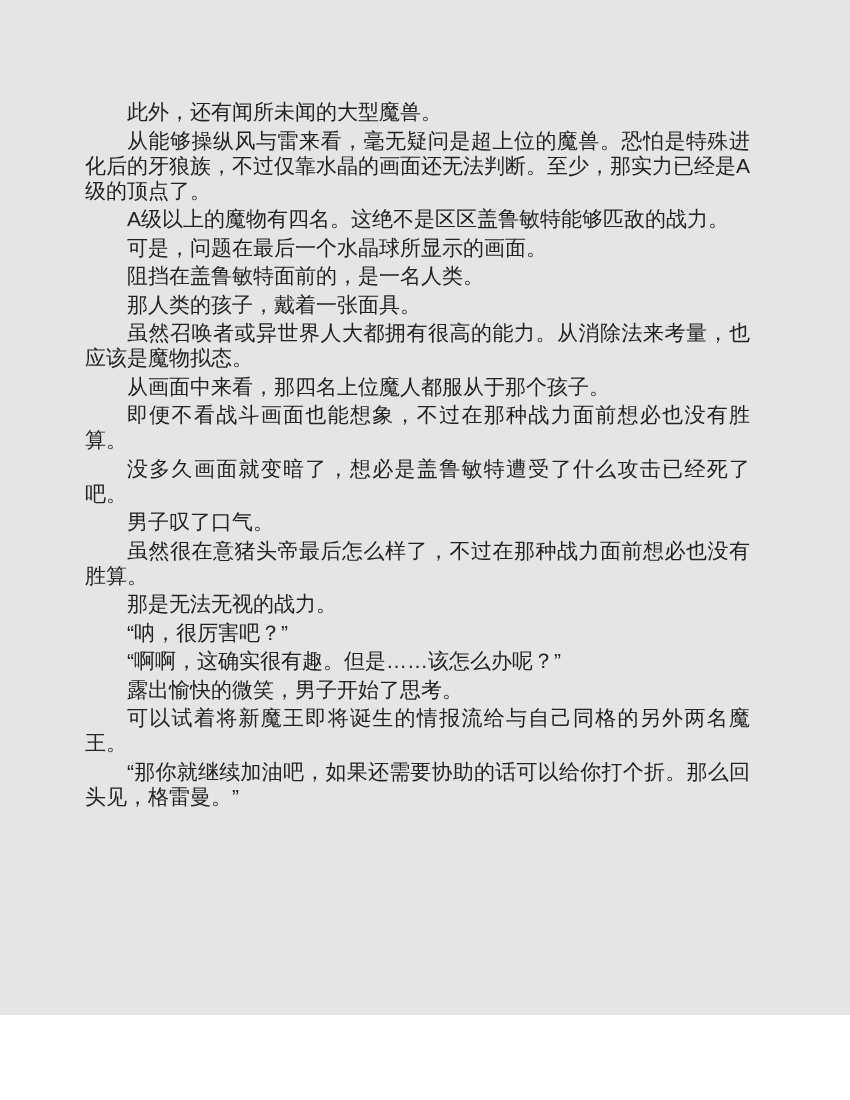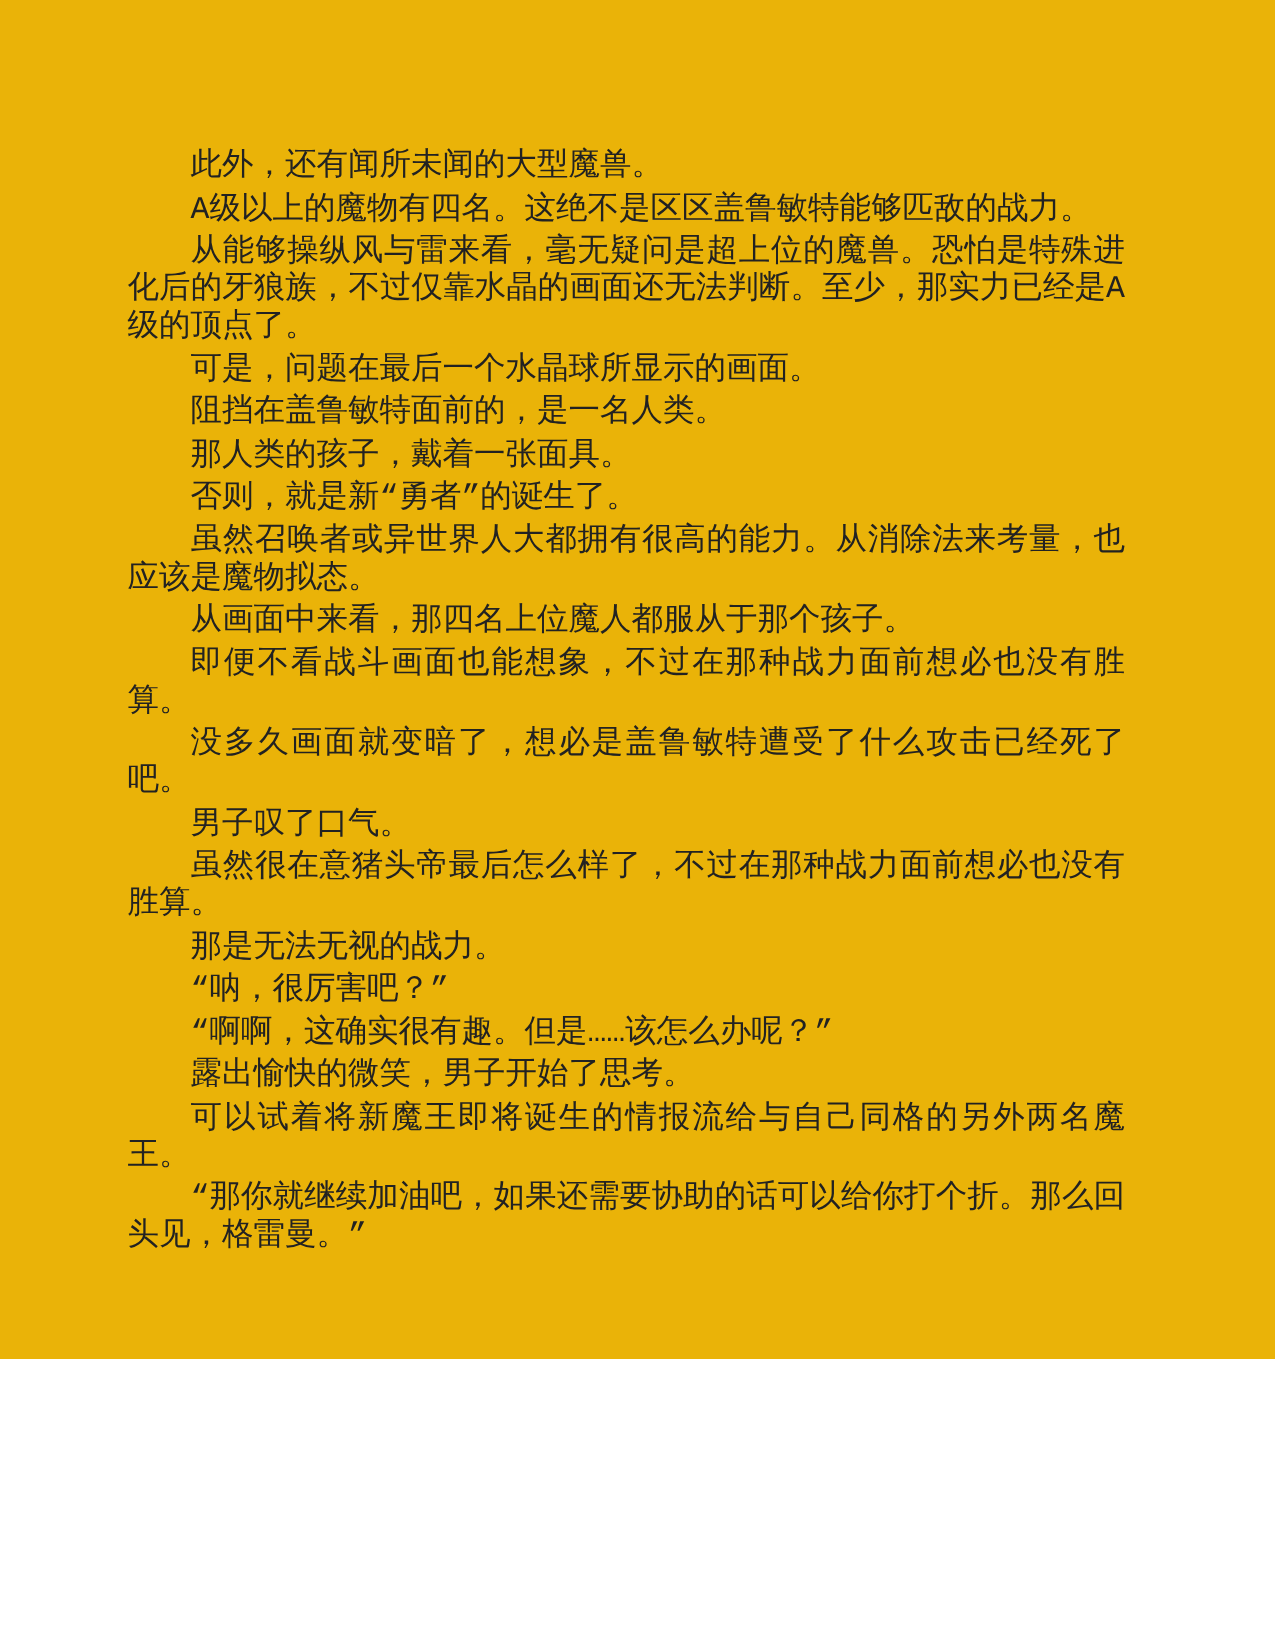--- a/index.html
+++ b/index.html
@@ -3,24 +3,24 @@
 <meta charset="utf-8">
 <style>
   html, body {
     margin: 0;
     padding: 0;
     background: #ffffff;
   }
   .page {
     position: relative;
     width: 850px;
-    height: 906px;
-    background: #eab308;
+    height: 1015px;
+    background: #e5e5e5;
     overflow: hidden;
-    font-family: Liberation Mono, monospace;
+    font-family: Liberation Sans, sans-serif;
   }
   .text-block {
     position: absolute;
     left: 85px;
     top: 99px;
     width: 665px;
     color: #222222;
     font-size: 21px;
     line-height: 25px;
     text-align: justify;
@@ -34,26 +34,25 @@
   .para:last-child {
     margin-bottom: 0;
   }
 </style>
 </head>
 <body>
 
 <div class="page">
   <main class="text-block">
     <p class="para">此外，还有闻所未闻的大型魔兽。</p>
+    <p class="para">从能够操纵风与雷来看，毫无疑问是超上位的魔兽。恐怕是特殊进化后的牙狼族，不过仅靠水晶的画面还无法判断。至少，那实力已经是A级的顶点了。</p>
     <p class="para">A级以上的魔物有四名。这绝不是区区盖鲁敏特能够匹敌的战力。</p>
-    <p class="para">从能够操纵风与雷来看，毫无疑问是超上位的魔兽。恐怕是特殊进化后的牙狼族，不过仅靠水晶的画面还无法判断。至少，那实力已经是A级的顶点了。</p>
     <p class="para">可是，问题在最后一个水晶球所显示的画面。</p>
     <p class="para">阻挡在盖鲁敏特面前的，是一名人类。</p>
     <p class="para">那人类的孩子，戴着一张面具。</p>
-    <p class="para">否则，就是新“勇者”的诞生了。</p>
     <p class="para">虽然召唤者或异世界人大都拥有很高的能力。从消除法来考量，也应该是魔物拟态。</p>
     <p class="para">从画面中来看，那四名上位魔人都服从于那个孩子。</p>
     <p class="para">即便不看战斗画面也能想象，不过在那种战力面前想必也没有胜算。</p>
     <p class="para">没多久画面就变暗了，想必是盖鲁敏特遭受了什么攻击已经死了吧。</p>
     <p class="para">男子叹了口气。</p>
     <p class="para">虽然很在意猪头帝最后怎么样了，不过在那种战力面前想必也没有胜算。</p>
     <p class="para">那是无法无视的战力。</p>
     <p class="para">“呐，很厉害吧？”</p>
     <p class="para">“啊啊，这确实很有趣。但是……该怎么办呢？”</p>
     <p class="para">露出愉快的微笑，男子开始了思考。</p>

